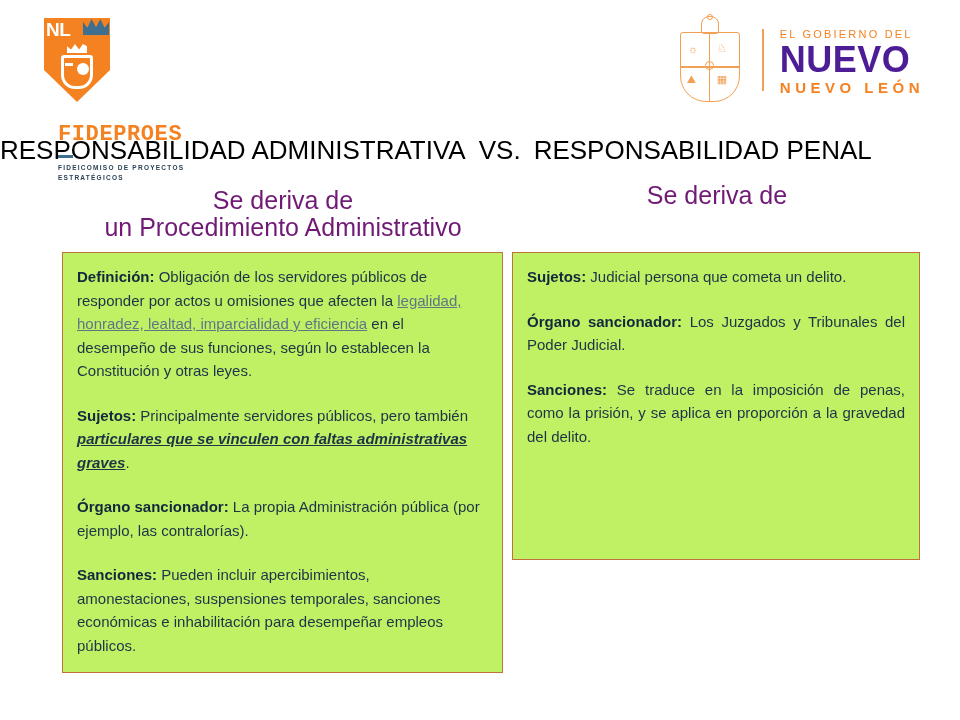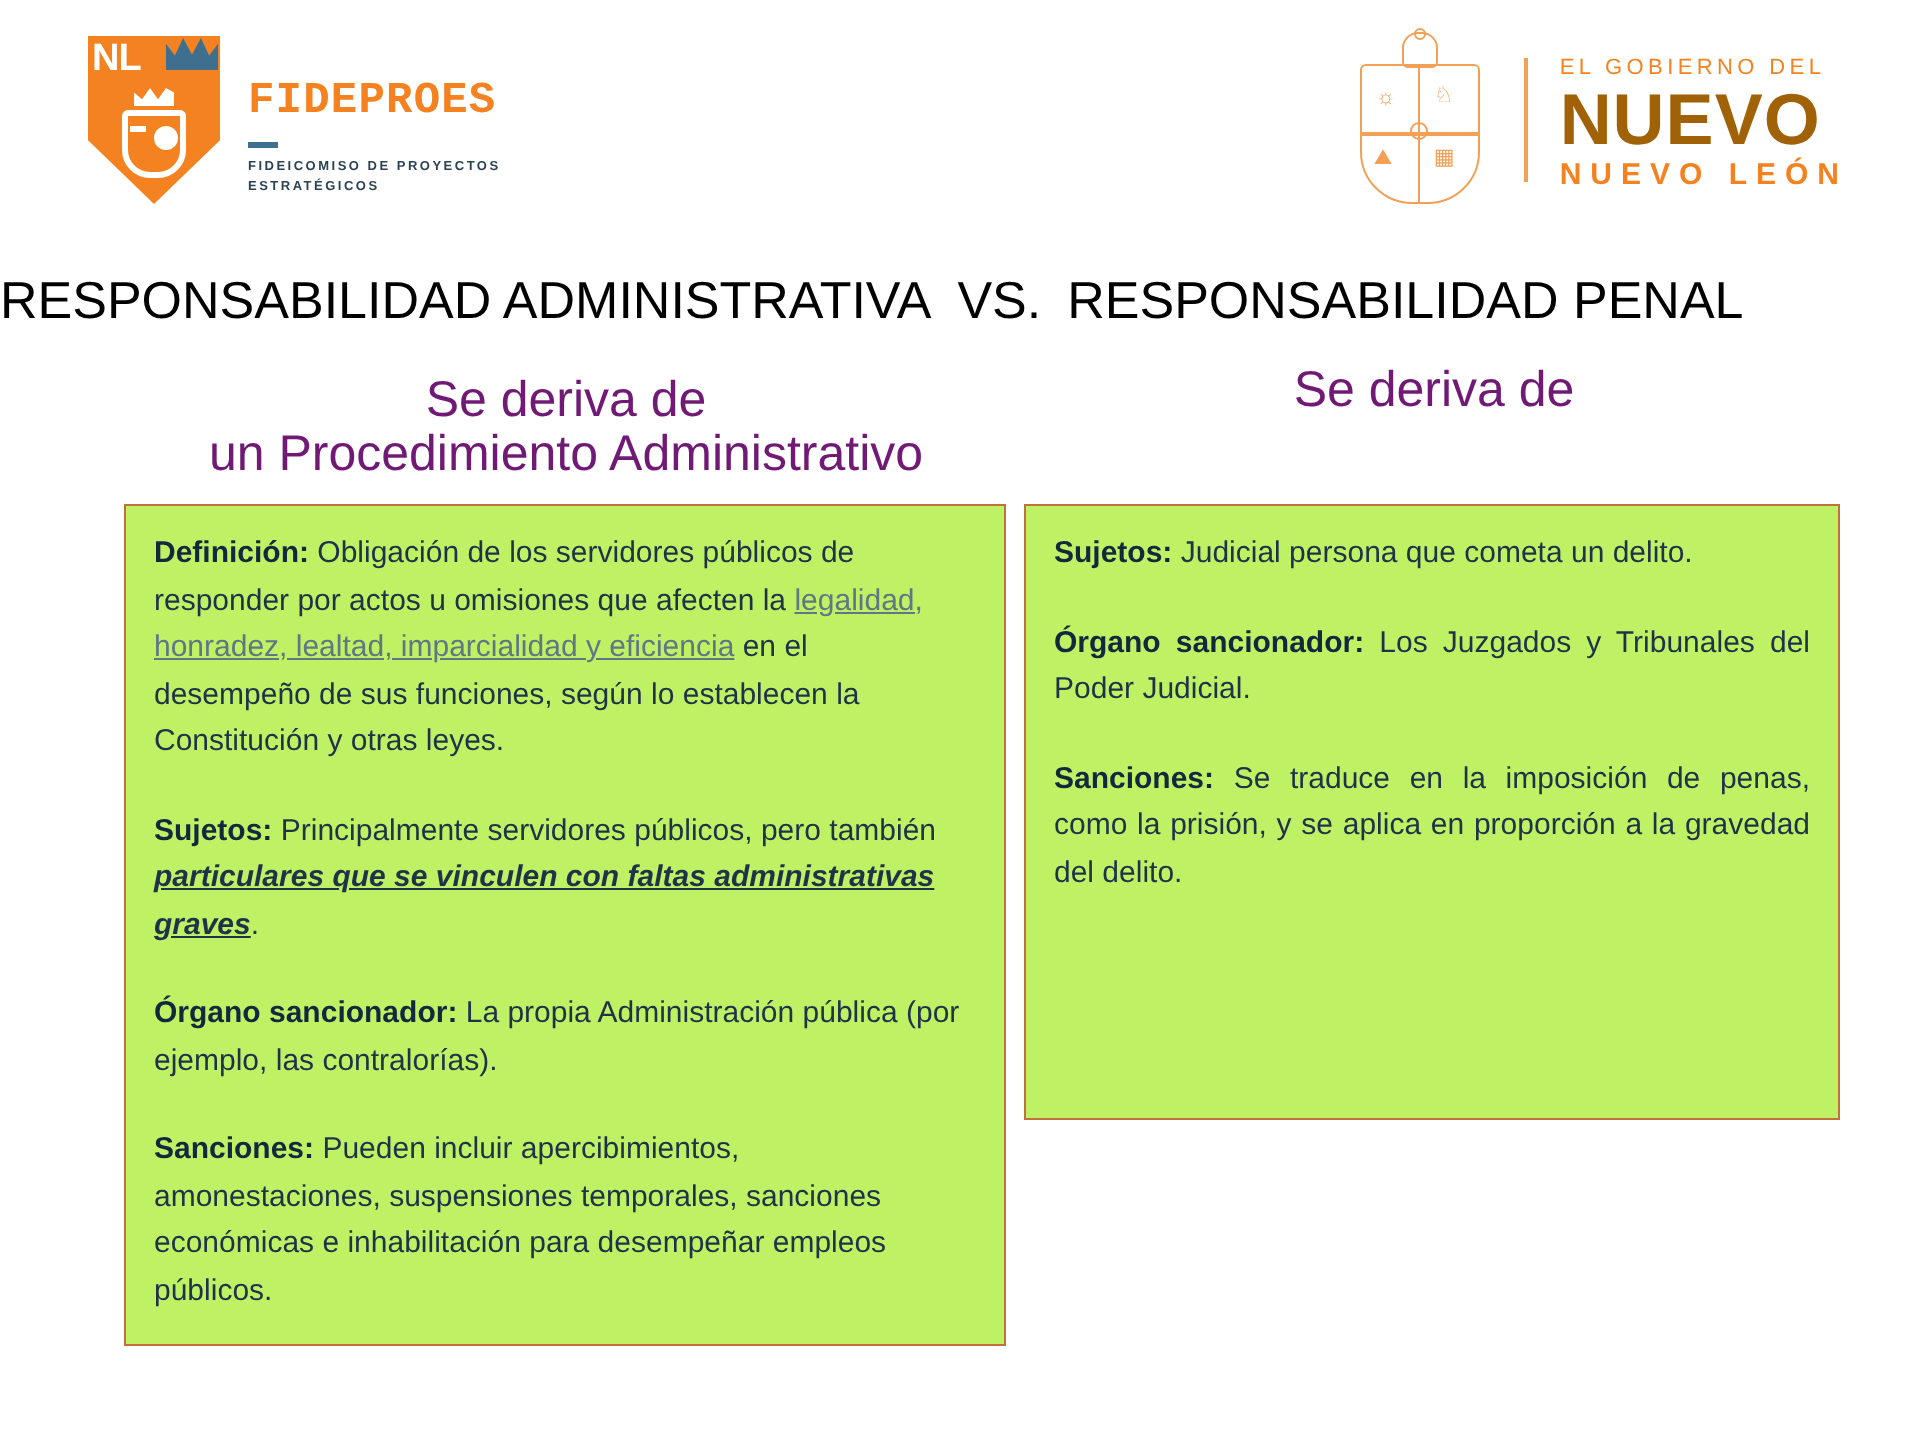--- a/index.html
+++ b/index.html
@@ -21,20 +21,21 @@
     left: 0; top: 0;
     width: 960px; height: 118px;
   }
 
   
   #fideproes-logo {
     position: absolute;
     left: 44px; top: 18px;
     display: flex;
     align-items: flex-start;
+    flex-direction: column;
   }
   #nl-shield-mark {
     position: relative;
     width: 66px; height: 84px;
   }
   #nl-shield-mark .shield-body {
     position: absolute;
     left: 0; top: 0;
     width: 66px; height: 84px;
     background: #F58220;
@@ -189,21 +190,21 @@
   #gobierno-eyebrow {
     font-size: 11px;
     font-weight: normal;
     color: #F58220;
     letter-spacing: 2.2px;
     line-height: 14px;
   }
   #gobierno-nuevo {
     font-size: 36px;
     font-weight: bold;
-    color: #a16207;
+    color: #4c1d95;
     letter-spacing: 0.5px;
     line-height: 38px;
   }
   #gobierno-state {
     font-size: 15px;
     font-weight: bold;
     color: #F58220;
     letter-spacing: 4.5px;
     line-height: 18px;
     text-align: right;

